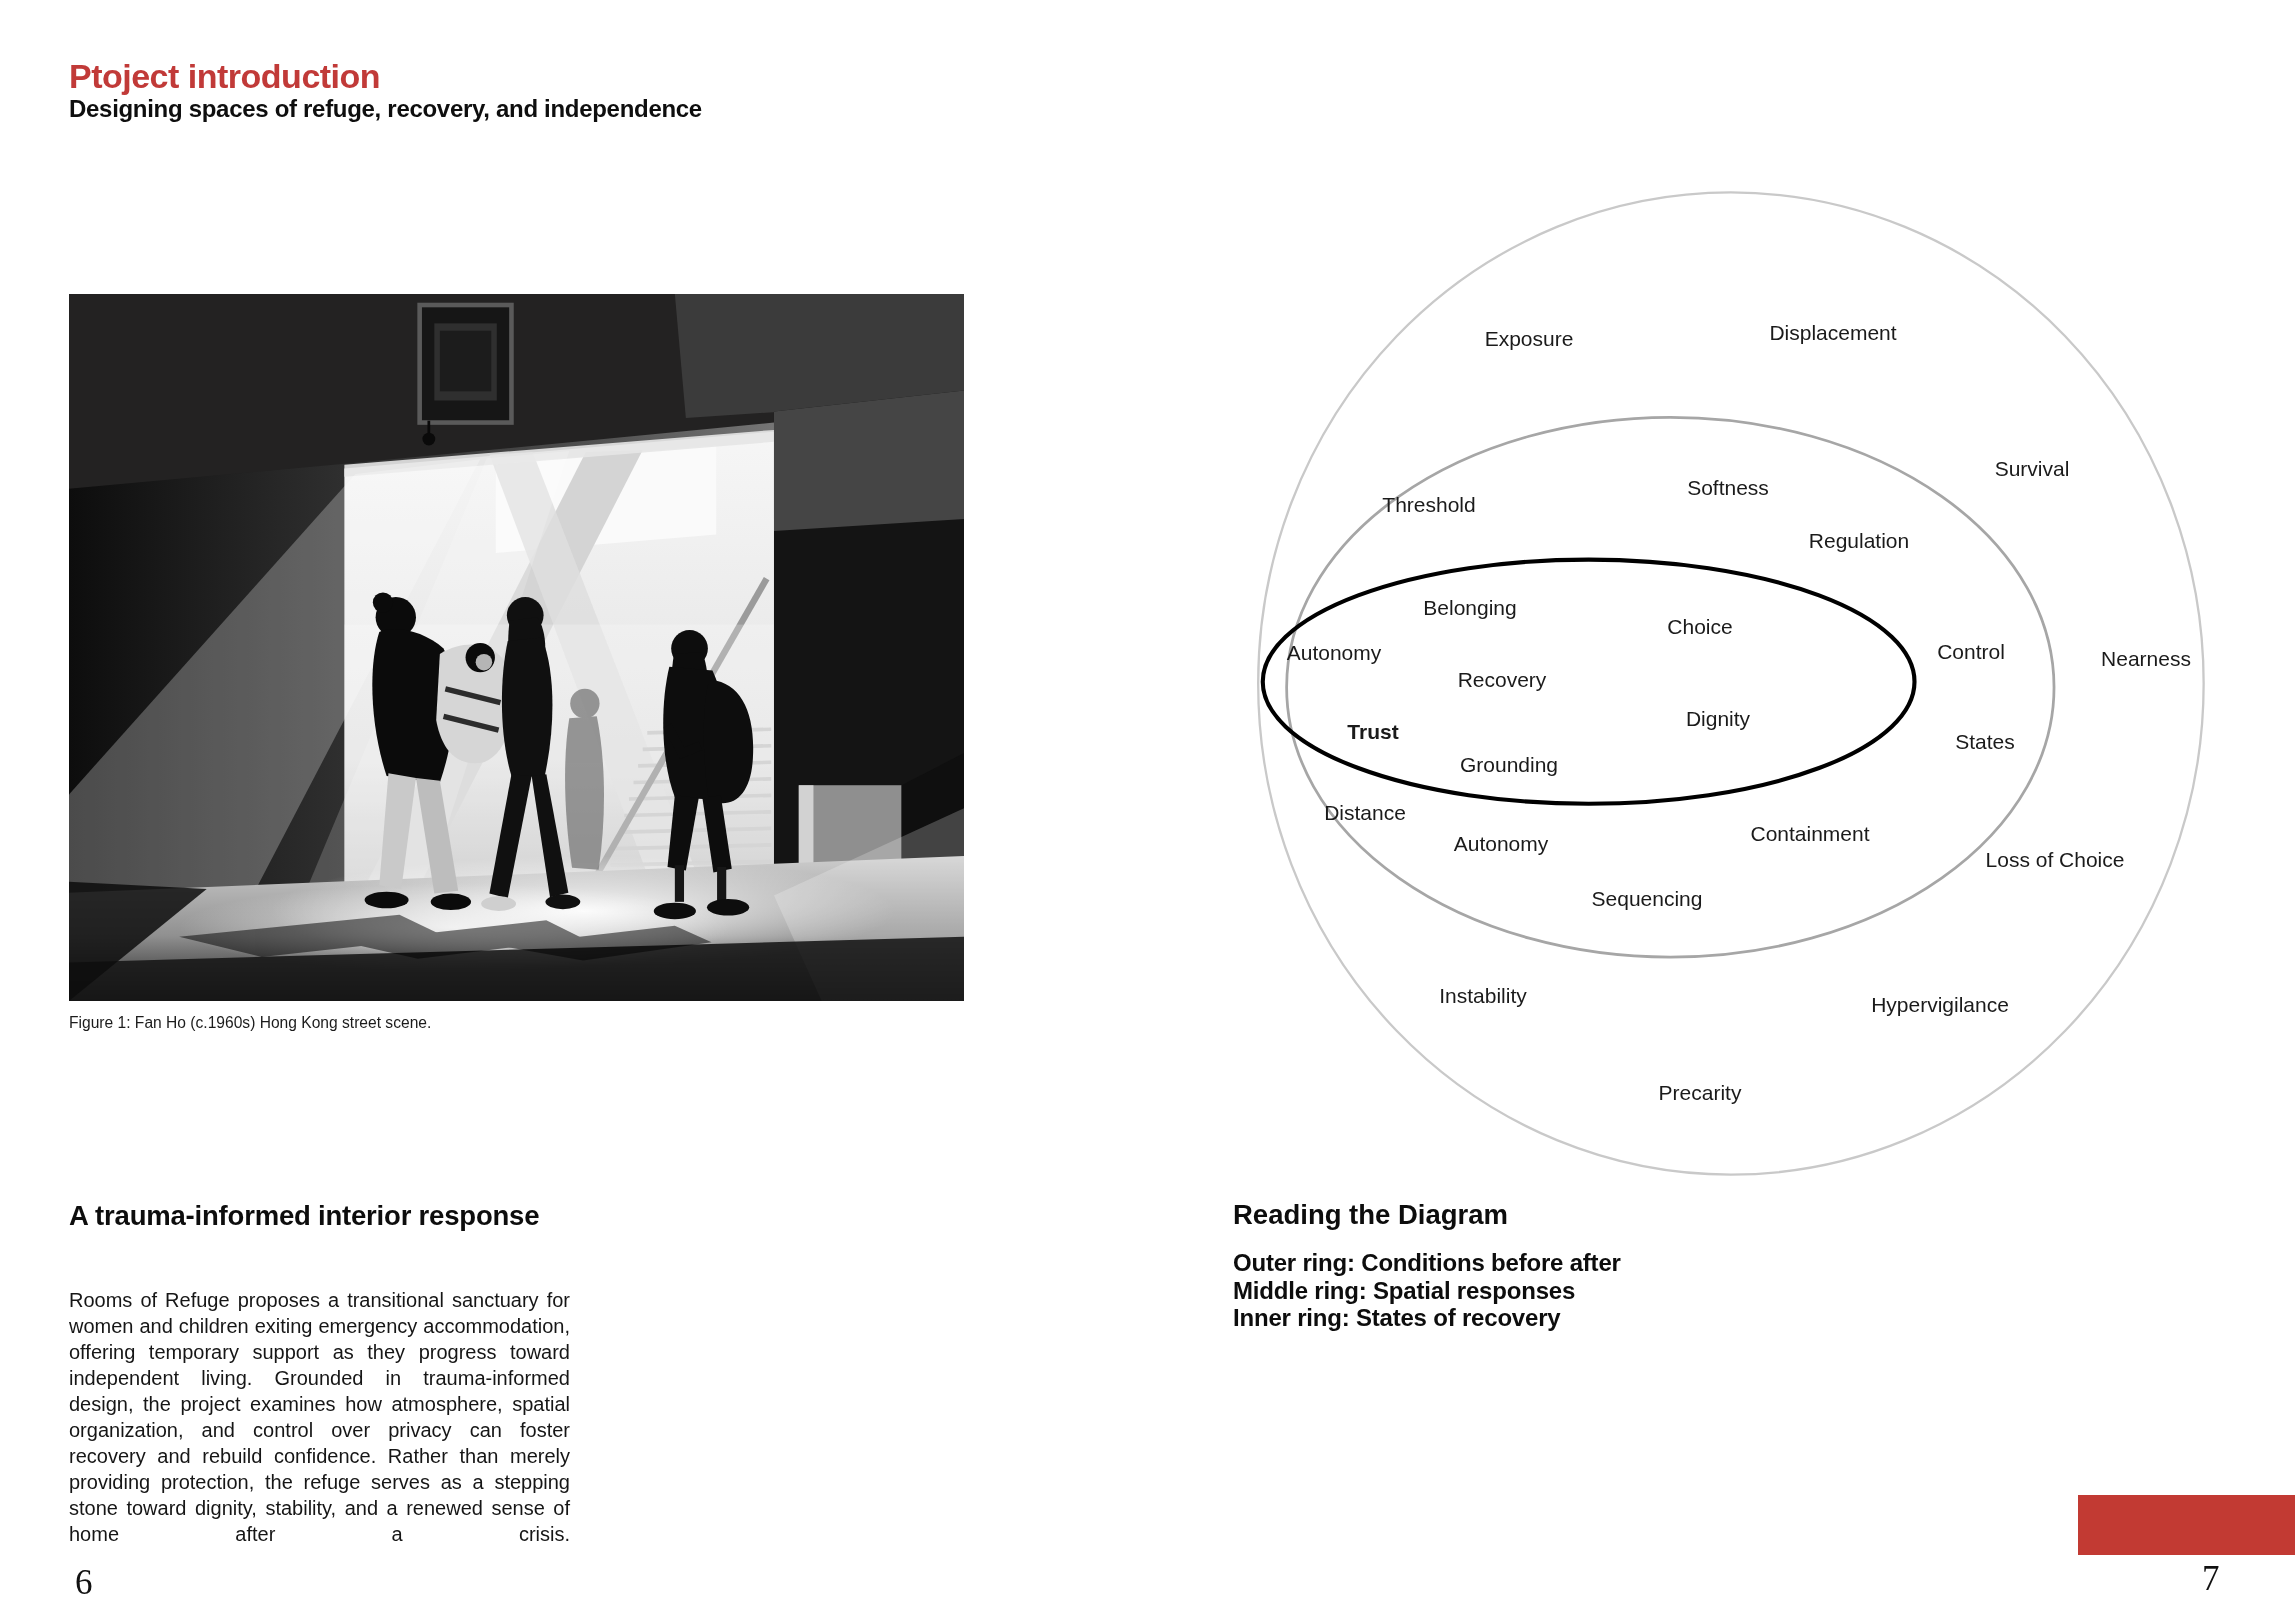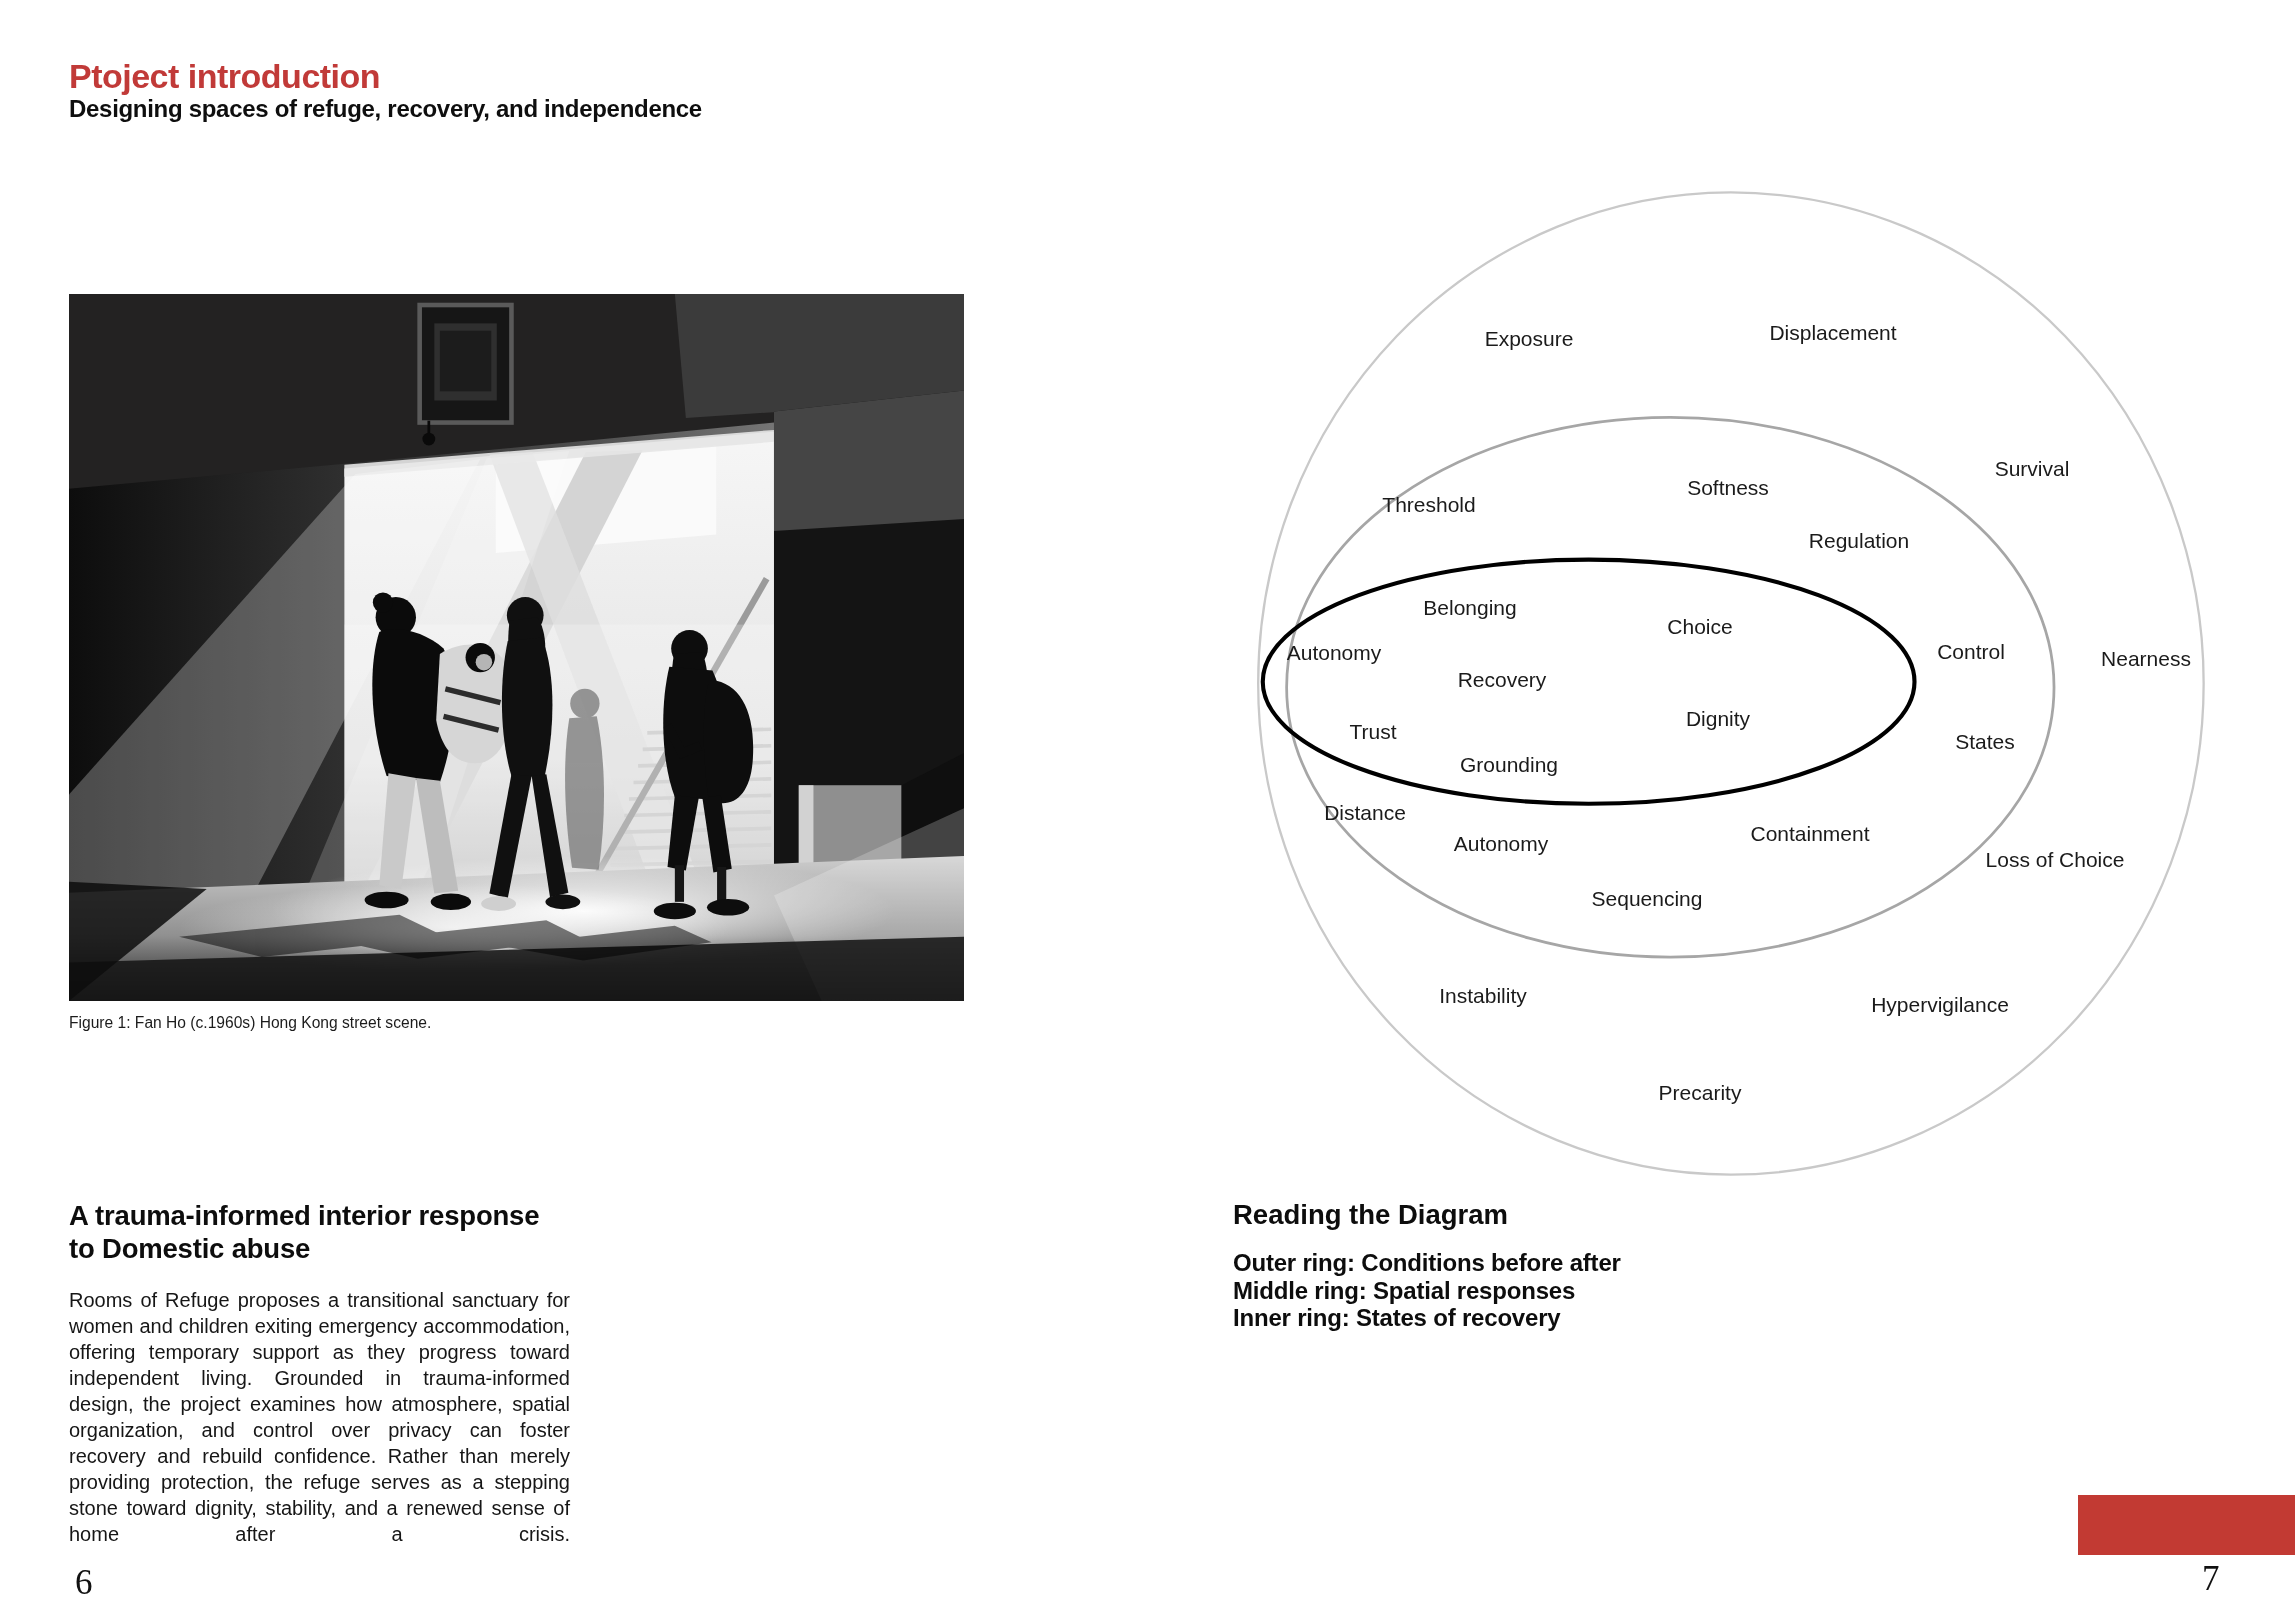--- a/index.html
+++ b/index.html
@@ -215,21 +215,20 @@
         <ellipse cx="718" cy="668" rx="23" ry="9"></ellipse>
         <path d="M652,470 L668,500 L688,492" stroke="#0d0d0d" stroke-width="10" fill="none"></path>
       </g>
     </svg>
   </div>
 
   <div class="photo-caption">Figure 1: Fan Ho (c.1960s) Hong Kong street scene.</div>
 
   <div class="sec-heading">
     <span>A trauma-informed interior response</span>
-    <span>to Domestic abuse</span>
   </div>
 
   <p class="body-copy">Rooms of Refuge proposes a transitional sanctuary for women and children exiting emergency accommodation, offering temporary support as they progress toward independent living. Grounded in trauma-informed design, the project examines how atmosphere, spatial organization, and control over privacy can foster recovery and rebuild confidence. Rather than merely providing protection, the refuge serves as a stepping stone toward dignity, stability, and a renewed sense of home after a crisis.</p>
 
   <div class="pagenum pn-left">6</div>
 
   <div class="diagram">
     <svg viewBox="0 0 1070 1170">
       <ellipse cx="530" cy="615" rx="515" ry="535" fill="none" stroke="#c9c9c9" stroke-width="2.5"></ellipse>
       <ellipse cx="464" cy="619" rx="418" ry="294" fill="none" stroke="#a6a6a6" stroke-width="3"></ellipse>
@@ -252,21 +251,21 @@
     <div class="dlabel" style="left:741px; top:623px;">States</div>
     <div class="dlabel" style="left:121px; top:694px;">Distance</div>
     <div class="dlabel" style="left:257px; top:725px;">Autonomy</div>
     <div class="dlabel" style="left:566px; top:715px;">Containment</div>
     <div class="dlabel" style="left:403px; top:780px;">Sequencing</div>
 
     <div class="dlabel" style="left:226px; top:489px;">Belonging</div>
     <div class="dlabel" style="left:456px; top:508px;">Choice</div>
     <div class="dlabel" style="left:90px;  top:534px;">Autonomy</div>
     <div class="dlabel" style="left:258px; top:561px;">Recovery</div>
-    <div class="dlabel" style="left:129px; top:613px;">Trust</div>
+    <div class="dlabel" style="left:129px; top:613px;font-weight:bold;">Trust</div>
     <div class="dlabel" style="left:474px; top:600px;">Dignity</div>
     <div class="dlabel" style="left:265px; top:646px;">Grounding</div>
   </div>
 
   <div class="reading-heading">Reading the Diagram</div>
   <div class="reading-lines">
     <div>Outer ring: Conditions before after</div>
     <div>Middle ring: Spatial responses</div>
     <div>Inner ring: States of recovery</div>
   </div>

